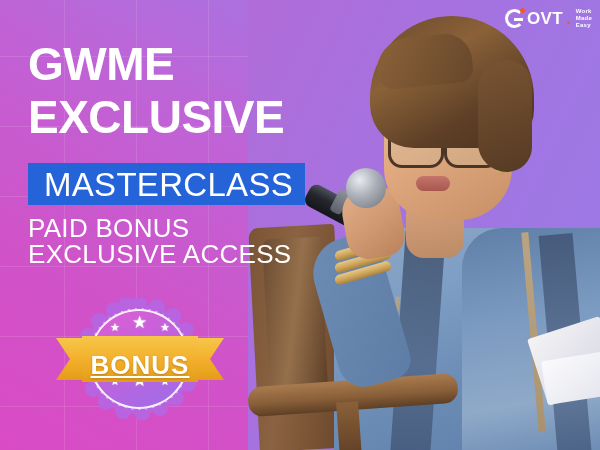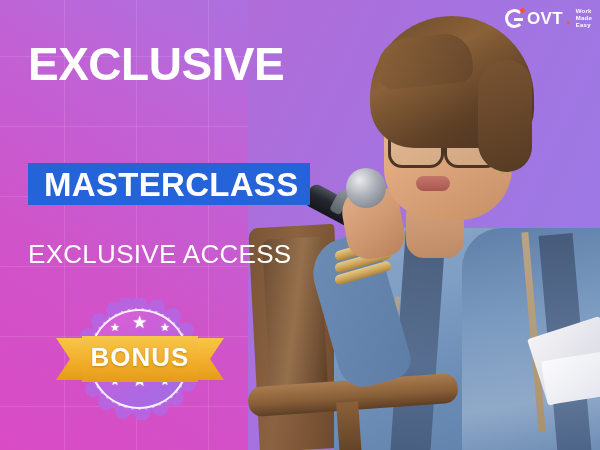--- a/index.html
+++ b/index.html
@@ -254,21 +254,21 @@
     left: 28px;
     top: 163px;
     height: 42px;
     padding: 0 12px 0 16px;
     background: #2563d9;
     display: flex;
     align-items: center;
   }
   .masterclass-band span {
     color: #ffffff;
-    font-weight: bold;
+    font-weight: normal;
     font-size: 33px;
     letter-spacing: 0.3px;
     line-height: 1;
   }
   .sub-line {
     position: absolute;
     left: 28px;
     color: #ffffff;
     font-size: 26px;
     font-weight: normal;
@@ -381,31 +381,32 @@
     position: absolute;
     left: 0;
     top: 38px;
     width: 168px;
     height: 46px;
   }
   .ribbon svg { display: block; }
   .ribbon-label {
     position: absolute;
     left: 0;
-    top: 30px;
+    top: 38px;
     width: 168px;
     height: 58px;
     display: flex;
     align-items: center;
     justify-content: center;
     color: #ffffff;
     font-weight: bold;
     font-size: 26px;
     letter-spacing: 1px;
     text-shadow: 0 1px 2px rgba(150,100,0,0.5);
+    text-decoration: underline;
   }
 </style>
 </head>
 <body>
 
 <div id="banner">
 
   <div class="grid-overlay"></div>
 
   <div class="photo">
@@ -456,27 +457,29 @@
     <div class="logo-word">OVT</div>
     <div class="logo-dot-mark">.</div>
     <div class="logo-tag">
       <span>Work</span>
       <span>Made</span>
       <span>Easy</span>
     </div>
   </div>
 
   <div class="headline">
+    <div class="h-line">GWME</div>
     <div class="h-line">EXCLUSIVE</div>
   </div>
 
   <div class="masterclass-band">
     <span>MASTERCLASS</span>
   </div>
 
+  <div class="sub-line sub-1">PAID BONUS</div>
   <div class="sub-line sub-2">EXCLUSIVE ACCESS</div>
 
   <div class="badge">
     <div class="badge-scallop">
       <svg width="122" height="122" viewBox="0 0 122 122" aria-hidden="true">
         <g fill="#b863e0">
           <circle cx="61" cy="61" r="55"></circle>
           <g>
             <circle cx="61" cy="6" r="8"></circle>
               <circle cx="79" cy="9" r="8"></circle>

